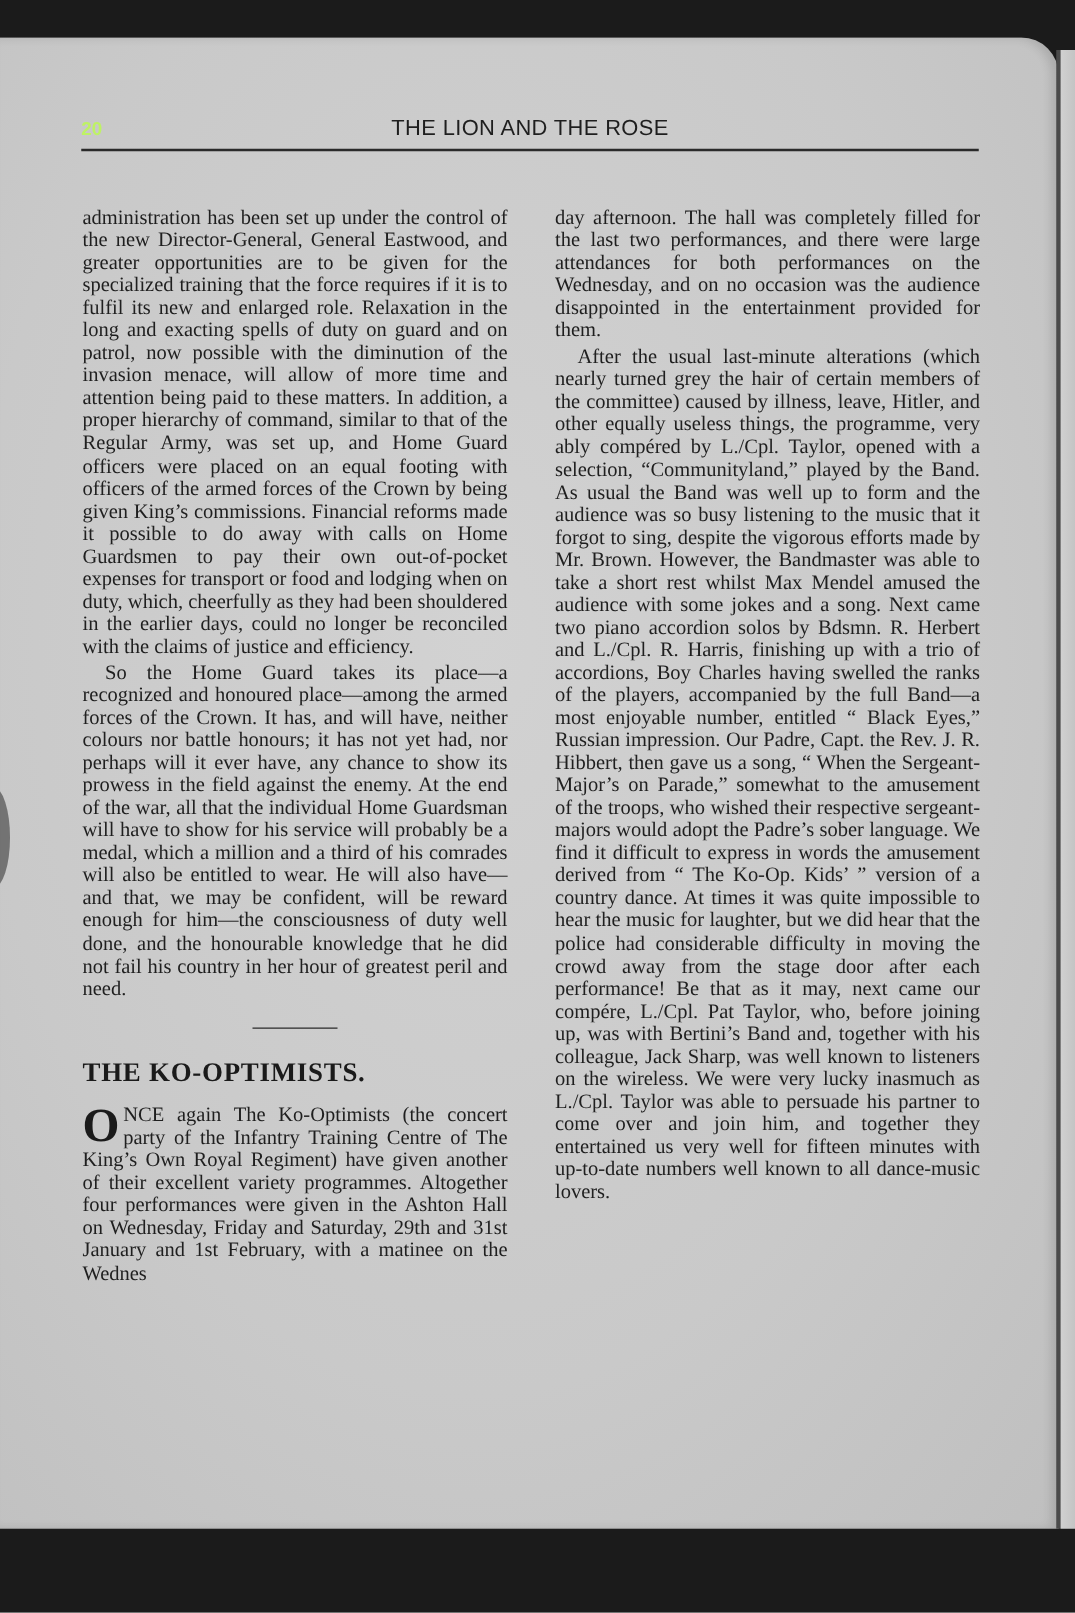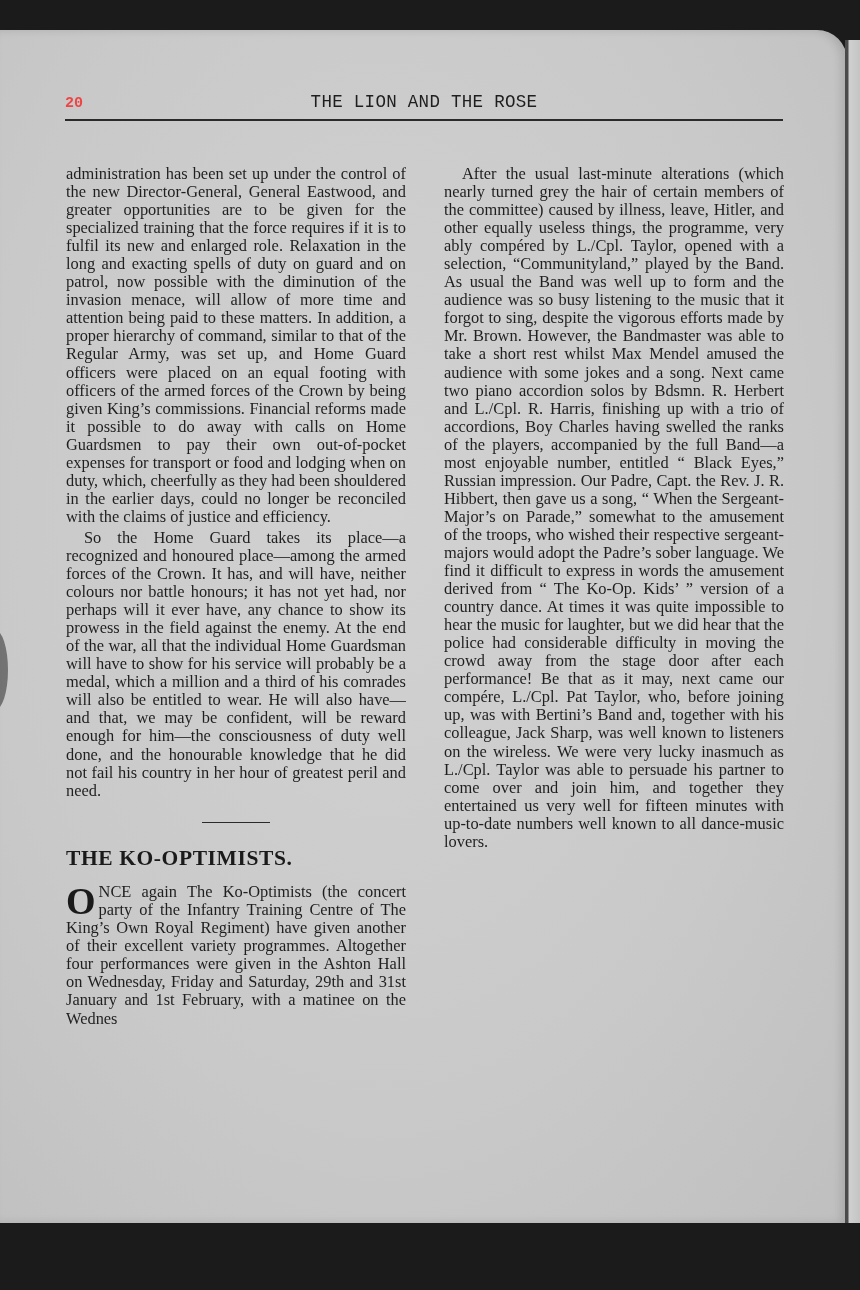--- a/index.html
+++ b/index.html
@@ -21,27 +21,27 @@
       background: linear-gradient(to right, #4a4a4a 0, #4a4a4a 3px, #d0d0d0 4px, #c4c4c4 100%);
     }
     .binding-hole {
       position: absolute; left: -18px; top: 600px; width: 26px; height: 80px;
       border-radius: 50%; background: #555; opacity: 0.75;
     }
     .running-head {
       position: absolute; left: 65px; top: 92px; width: 718px; height: 24px;
     }
     .page-number {
-      position: absolute; left: 0; top: 3px; font-size: 15px; font-weight: bold; color: #ef4444;
-      font-family: Liberation Mono, monospace;
+      position: absolute; left: 0; top: 3px; font-size: 15px; font-weight: bold; color: #bef264;
+      font-family: Liberation Sans, sans-serif;
     }
     .running-title {
       position: absolute; left: 0; right: 0; top: 0; text-align: center;
       font-size: 17.5px; color: #1e1e1e; letter-spacing: 0.3px;
-      font-family: Liberation Mono, monospace;
+      font-family: Liberation Sans, sans-serif;
     }
     .head-rule {
       position: absolute; left: 65px; top: 119px; width: 718px; height: 2px; background: #2a2a2a;
     }
     .col {
       position: absolute; top: 137px; width: 340px;
       font-family: Liberation Serif, serif;
       font-size: 16.4px; line-height: 18.05px; color: #1f1f1f;
       text-align: justify; hyphens: manual; margin-top: 28px;
     }
@@ -78,14 +78,15 @@
 
 <div class="col col-left">
   <p>administration has been set up under the control of the new Director-General, General Eastwood, and greater opportuni­ties are to be given for the specialized training that the force requires if it is to fulfil its new and enlarged role. Relaxa­tion in the long and exacting spells of duty on guard and on patrol, now pos­sible with the diminution of the invasion menace, will allow of more time and attention being paid to these matters. In addition, a proper hierarchy of command, similar to that of the Regular Army, was set up, and Home Guard officers were placed on an equal footing with officers of the armed forces of the Crown by being given King’s commissions. Financial re­forms made it possible to do away with calls on Home Guardsmen to pay their own out-of-pocket expenses for transport or food and lodging when on duty, which, cheerfully as they had been shouldered in the earlier days, could no longer be recon­ciled with the claims of justice and efficiency.</p>
   <p class="indent">So the Home Guard takes its place—a recognized and honoured place—among the armed forces of the Crown. It has, and will have, neither colours nor battle honours; it has not yet had, nor perhaps will it ever have, any chance to show its prowess in the field against the enemy. At the end of the war, all that the individual Home Guardsman will have to show for his service will probably be a medal, which a million and a third of his comrades will also be entitled to wear. He will also have—and that, we may be confident, will be reward enough for him—the conscious­ness of duty well done, and the honour­able knowledge that he did not fail his country in her hour of greatest peril and need.</p>
   <div class="divider"></div>
   <div class="section-title">THE KO-OPTIMISTS.</div>
   <p><span class="dropcap">O</span><span class="smallcaps">NCE</span><span> again The Ko-Optimists (the concert party of the Infantry Train­ing Centre of The King’s Own Royal Regiment) have given another of their excellent variety programmes. Altogether four performances were given in the Ashton Hall on Wednesday, Friday and Saturday, 29th and 31st January and 1st February, with a matinee on the Wednes­</span></p>
 </div>
 
 <div class="col col-right">
+  <p>day afternoon. The hall was completely filled for the last two performances, and there were large attendances for both performances on the Wednesday, and on no occasion was the audience disappointed in the entertainment provided for them.</p>
   <p class="indent">After the usual last-minute alterations (which nearly turned grey the hair of cer­tain members of the committee) caused by illness, leave, Hitler, and other equally useless things, the programme, very ably compéred by L./Cpl. Taylor, opened with a selection, “Community­land,” played by the Band. As usual the Band was well up to form and the audi­ence was so busy listening to the music that it forgot to sing, despite the vigor­ous efforts made by Mr. Brown. How­ever, the Bandmaster was able to take a short rest whilst Max Mendel amused the audience with some jokes and a song. Next came two piano accordion solos by Bdsmn. R. Herbert and L./Cpl. R. Harris, finishing up with a trio of accor­dions, Boy Charles having swelled the ranks of the players, accompanied by the full Band—a most enjoyable number, en­titled “ Black Eyes,” Russian impression. Our Padre, Capt. the Rev. J. R. Hibbert, then gave us a song, “ When the Ser­geant-Major’s on Parade,” somewhat to the amusement of the troops, who wished their respective sergeant-majors would adopt the Padre’s sober language. We find it difficult to express in words the amusement derived from “ The Ko-Op. Kids’ ” version of a country dance. At times it was quite impossible to hear the music for laughter, but we did hear that the police had considerable difficulty in moving the crowd away from the stage door after each performance! Be that as it may, next came our compére, L./Cpl. Pat Taylor, who, before joining up, was with Bertini’s Band and, together with his colleague, Jack Sharp, was well known to listeners on the wireless. We were very lucky inasmuch as L./Cpl. Taylor was able to persuade his partner to come over and join him, and together they entertained us very well for fifteen minutes with up-to-date numbers well known to all dance-music lovers.</p>
 </div>
 
 </body></html>

